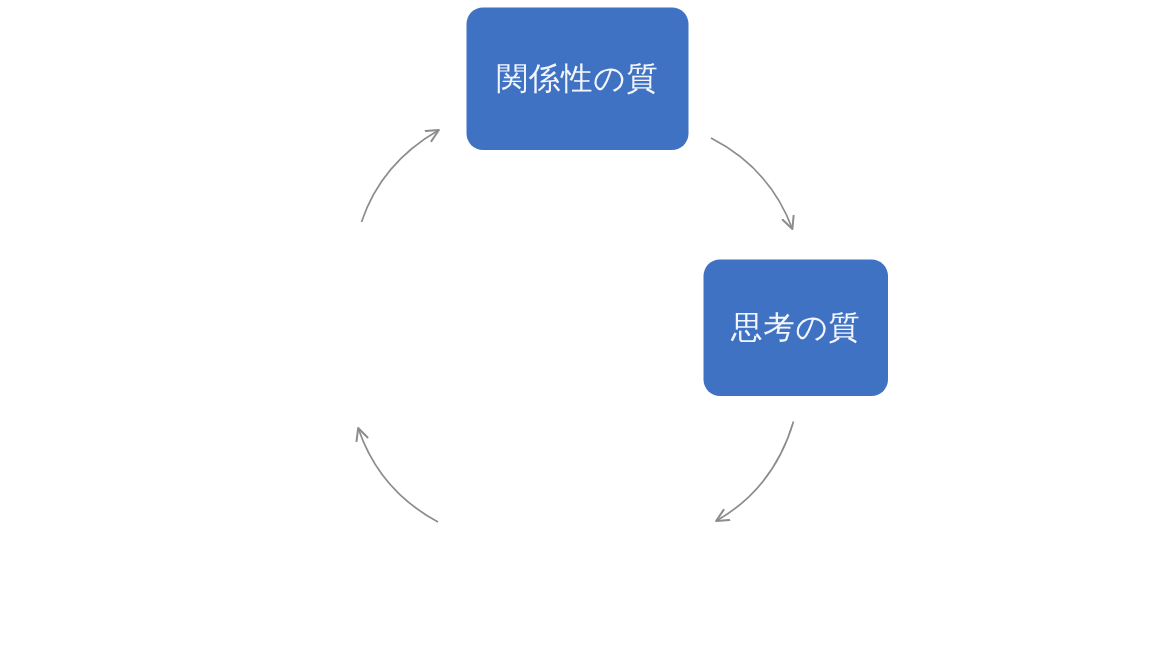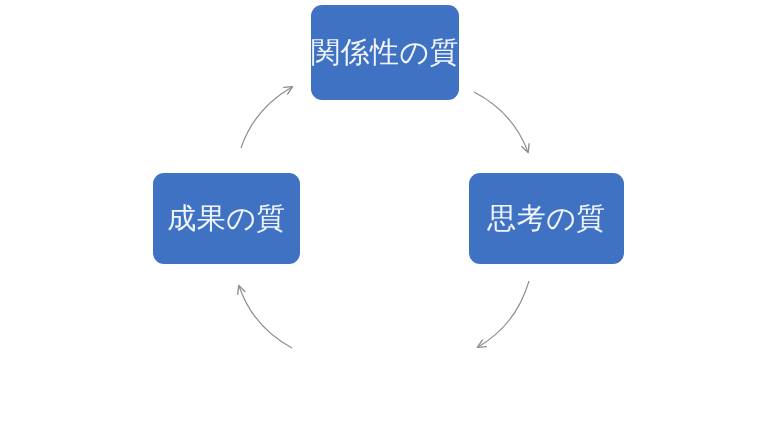--- a/index.html
+++ b/index.html
@@ -32,37 +32,37 @@
     box-sizing: border-box;
     background: #4072c4;
     border-radius: 11px;
     display: flex;
     align-items: center;
     justify-content: center;
     z-index: 2;
   }
   .node-label {
     color: #f2f6fc;
-    font-size: 29px;
+    font-size: 21px;
     line-height: 1;
     letter-spacing: 0.5px;
     white-space: nowrap;
     font-weight: 400;
   }
   
   #node-relationship {
     left: 311px;
     top: 5px;
     width: 148px;
     height: 95px;
   }
   #node-thinking {
     left: 469px;
     top: 173px;
-    width: 155px;
+    width: 123px;
     height: 91px;
   }
   #node-action {
     left: 311px;
     top: 332px;
     width: 148px;
     height: 93px;
   }
   #node-outcome {
     left: 153px;
@@ -94,17 +94,14 @@
 
   <div class="node-box" id="node-relationship">
     <span class="node-label">関係性の質</span>
   </div>
 
   <div class="node-box" id="node-thinking">
     <span class="node-label">思考の質</span>
   </div>
 
 
-  <div class="node-box" id="node-outcome">
-    <span class="node-label">成果の質</span>
-  </div>
 
 </div>
 
 </body></html>

